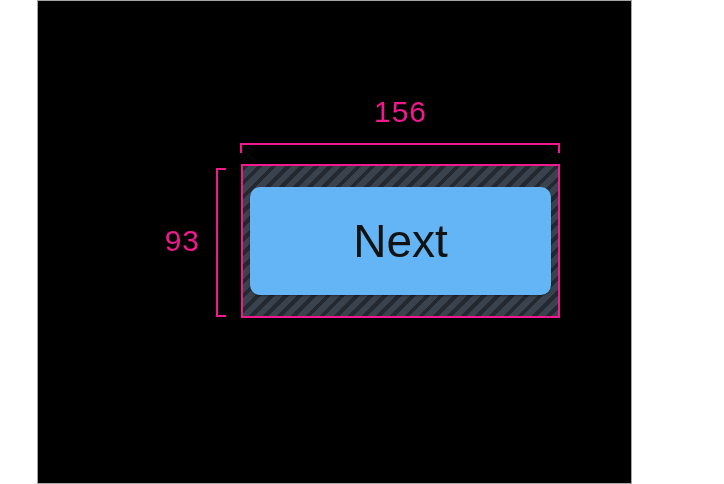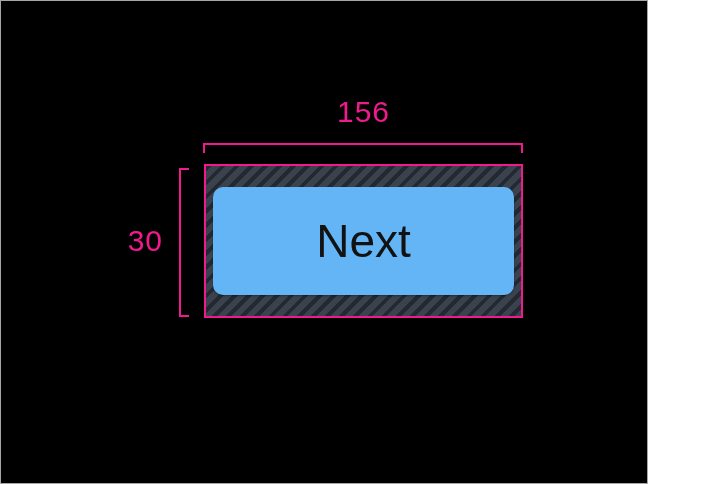--- a/index.html
+++ b/index.html
@@ -13,23 +13,24 @@
   }
   * { margin: 0; padding: 0; box-sizing: border-box; }
   html, body {
     width: 724px; height: 484px;
     background: #ffffff;
     font-family: "Liberation Sans", "DejaVu Sans", sans-serif;
     overflow: hidden;
   }
   .canvas {
     position: relative;
-    width: 648px; height: 484px;
+    width: 595px; height: 484px;
     background: var(--canvas-bg);
     border: 1px solid var(--frame-border);
+    margin-left: 37px;
   }
   .dim-label {
     position: absolute;
     color: var(--annotation);
     font-size: 30px;
     line-height: 34px;
     letter-spacing: 1px;
   }
   .dim-label.width {
     left: 203px; top: 94px; width: 319px;
@@ -89,21 +90,21 @@
 </style>
 </head>
 <body>
 
 <div class="canvas">
 
   <div class="dim-label width">156</div>
 
   <div class="bracket-h"></div>
 
-  <div class="dim-label height">30</div>
+  <div class="dim-label height">93</div>
 
   <div class="bracket-v"></div>
 
   <div class="measured-bounds">
     <button class="next-button">
       <span>Next</span>
     </button>
   </div>
 
 </div>

